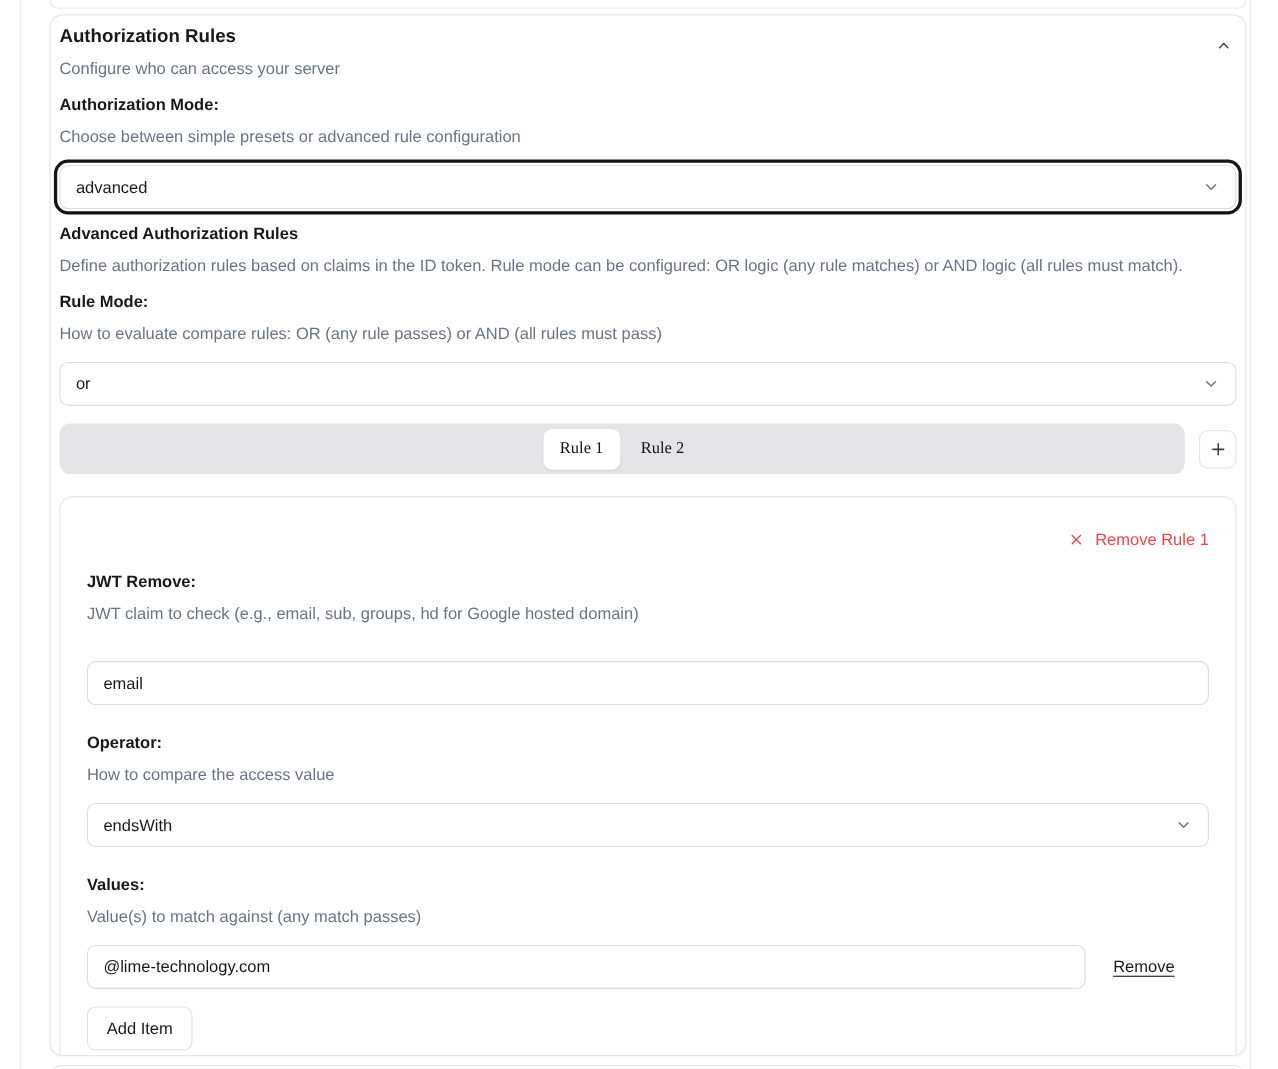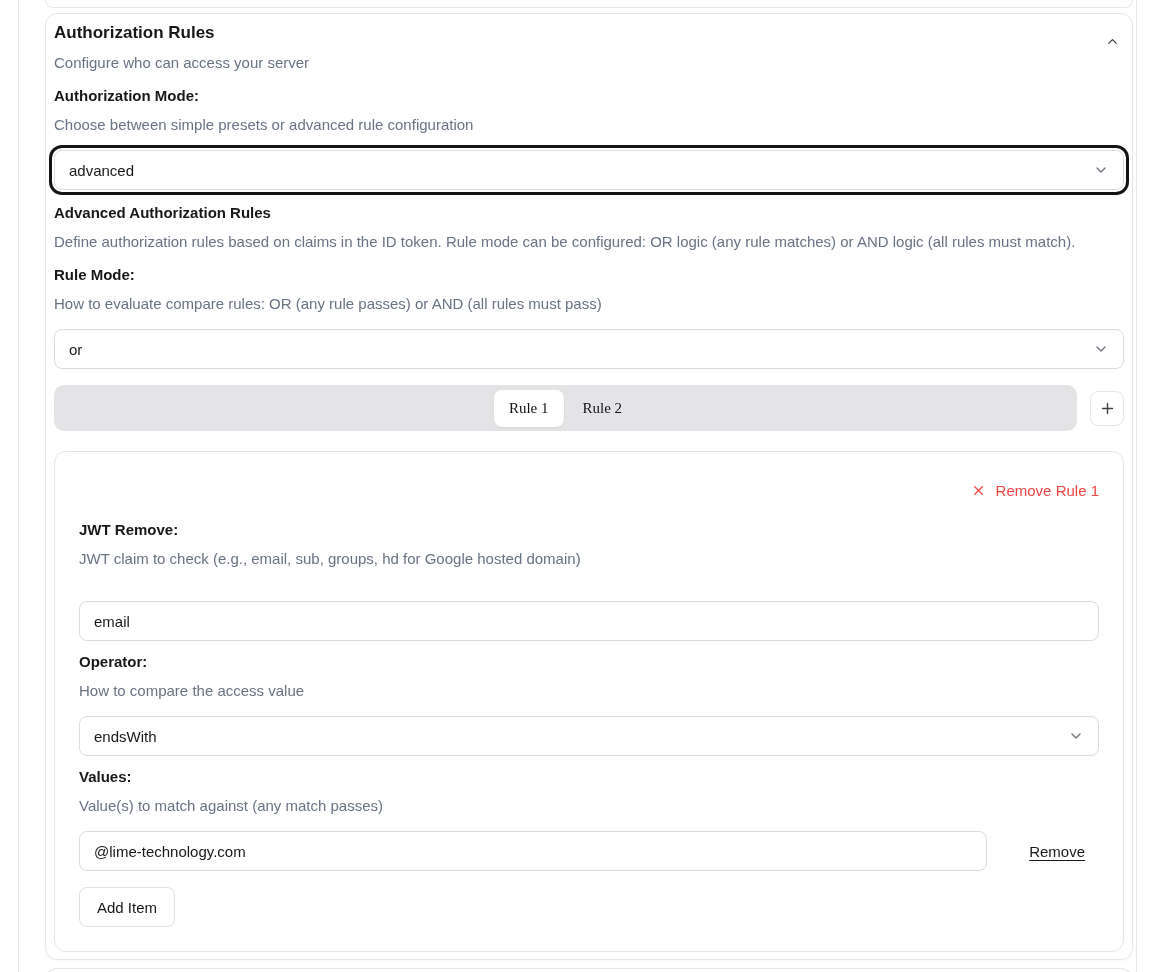--- a/index.html
+++ b/index.html
@@ -82,22 +82,22 @@
     margin-top: 20px; border: 1px solid #e6e6e9; border-radius: 12px;
     padding: 24px; background: #fff;
   }
   .remove-rule-row { display: flex; justify-content: flex-end; margin-top: 6px; }
   .remove-rule-link {
     display: flex; align-items: center; gap: 10px;
     color: #ef4444; font-size: 15px; font-weight: 400;
     background: none; border: none; cursor: pointer; font-family: inherit; padding: 0;
   }
   .rule-card .lbl.first { margin-top: 20px; }
-  .rule-card .lbl { margin-top: 10px; }
-  .value-row { display: flex; align-items: center; margin-top: 15px; justify-content: space-between; }
+  .rule-card .lbl { margin-top: 24px; }
+  .value-row { display: flex; align-items: center; margin-top: 15px; }
   .value-row .text-input { margin-top: 0; width: 908px; flex: none; }
   .remove-link {
     margin-left: 25px; margin-right: 14px;
     font-size: 15px; font-weight: 500; color: #18181b;
     text-decoration: underline; text-underline-offset: 3px;
     background: none; border: none; cursor: pointer; font-family: inherit; padding: 0;
   }
   .add-item-btn {
     margin-top: 16px; height: 40px; padding: 0 17px;
     border: 1px solid #e1e1e5; border-radius: 8px; background: #fff;

